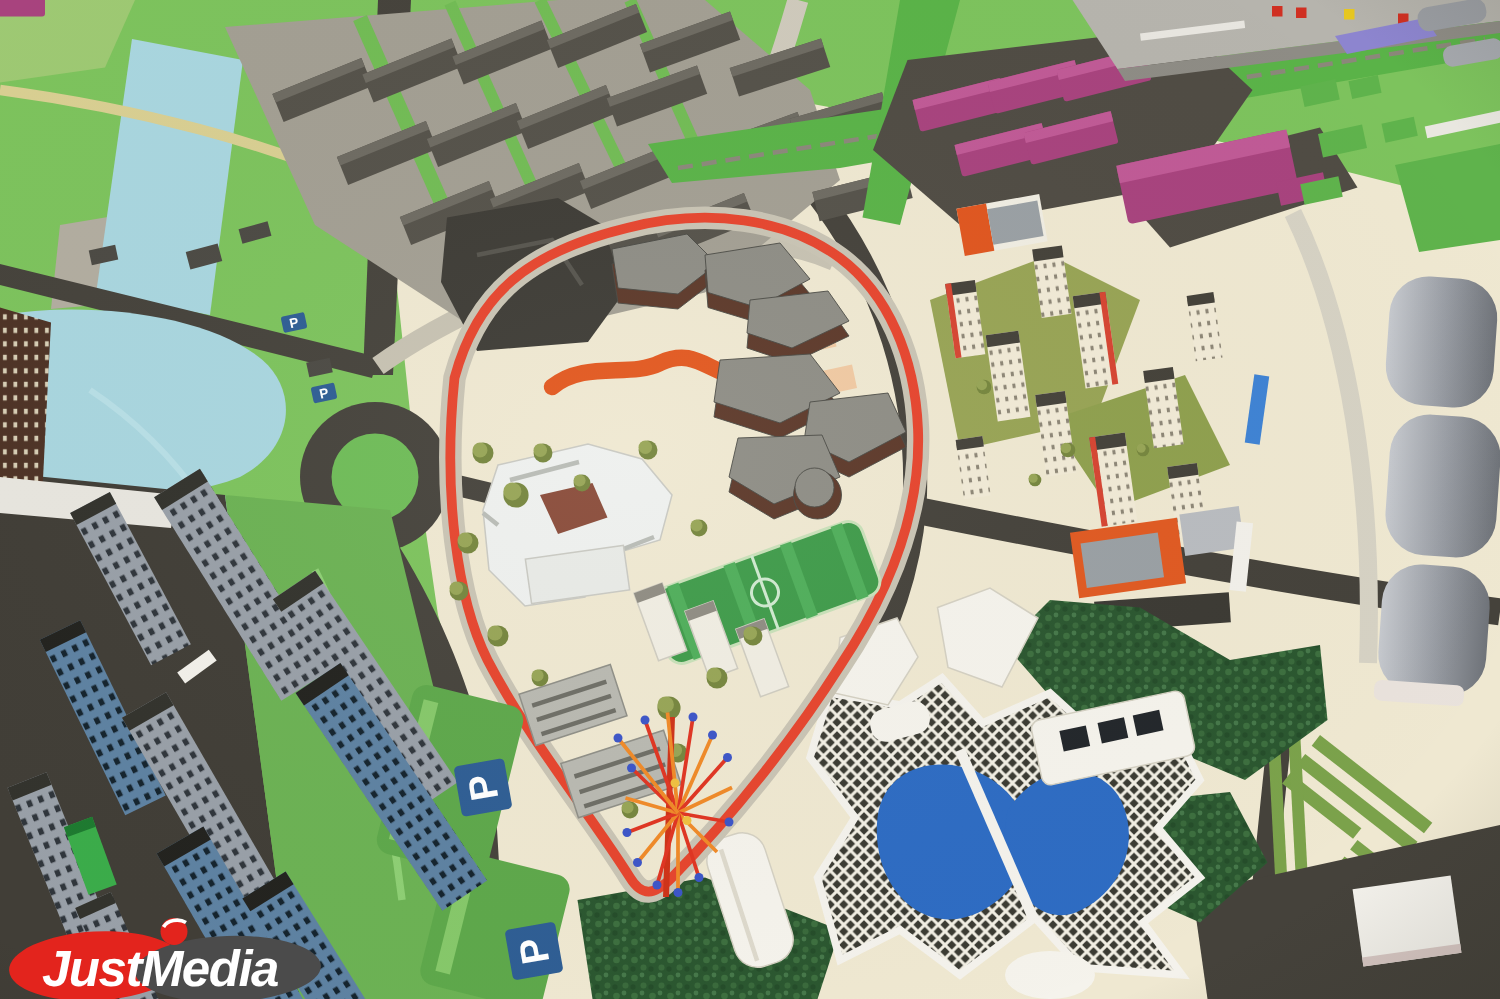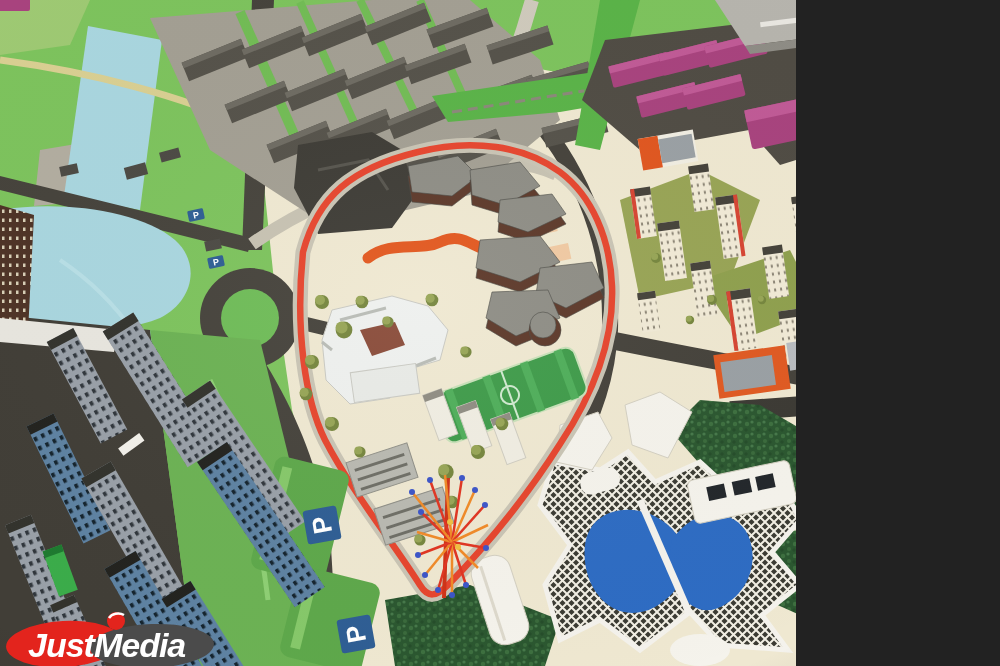--- a/index.html
+++ b/index.html
@@ -1,16 +1,16 @@
 <!DOCTYPE html>
 <html><head>
 <meta charset="utf-8">
 <style>
   html,body{margin:0;padding:0;background:#222;}
-  #stage{position:relative;width:796px;height:666px;overflow:hidden;
+  #stage{position:relative;width:1000px;height:666px;overflow:hidden;
          font-family:"Liberation Sans",sans-serif;}
   svg{display:block}
   text{font-family:"Liberation Sans",sans-serif;}
   .plabel{fill:#fff;font-weight:bold;}
   .logoTxt{fill:#fff;font-weight:800;font-style:italic;letter-spacing:-1px;}
 </style>
 </head>
 <body>
 
 <div id="stage">

